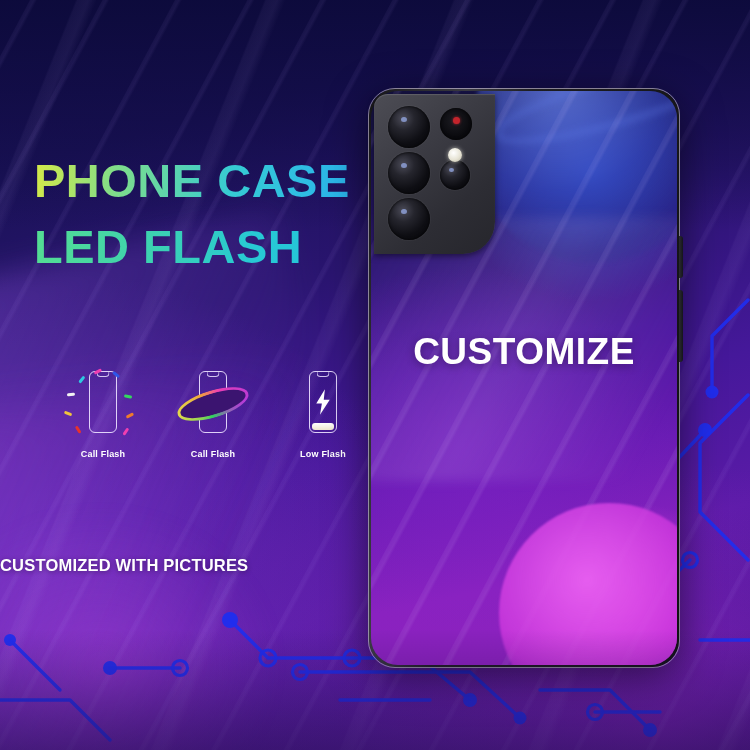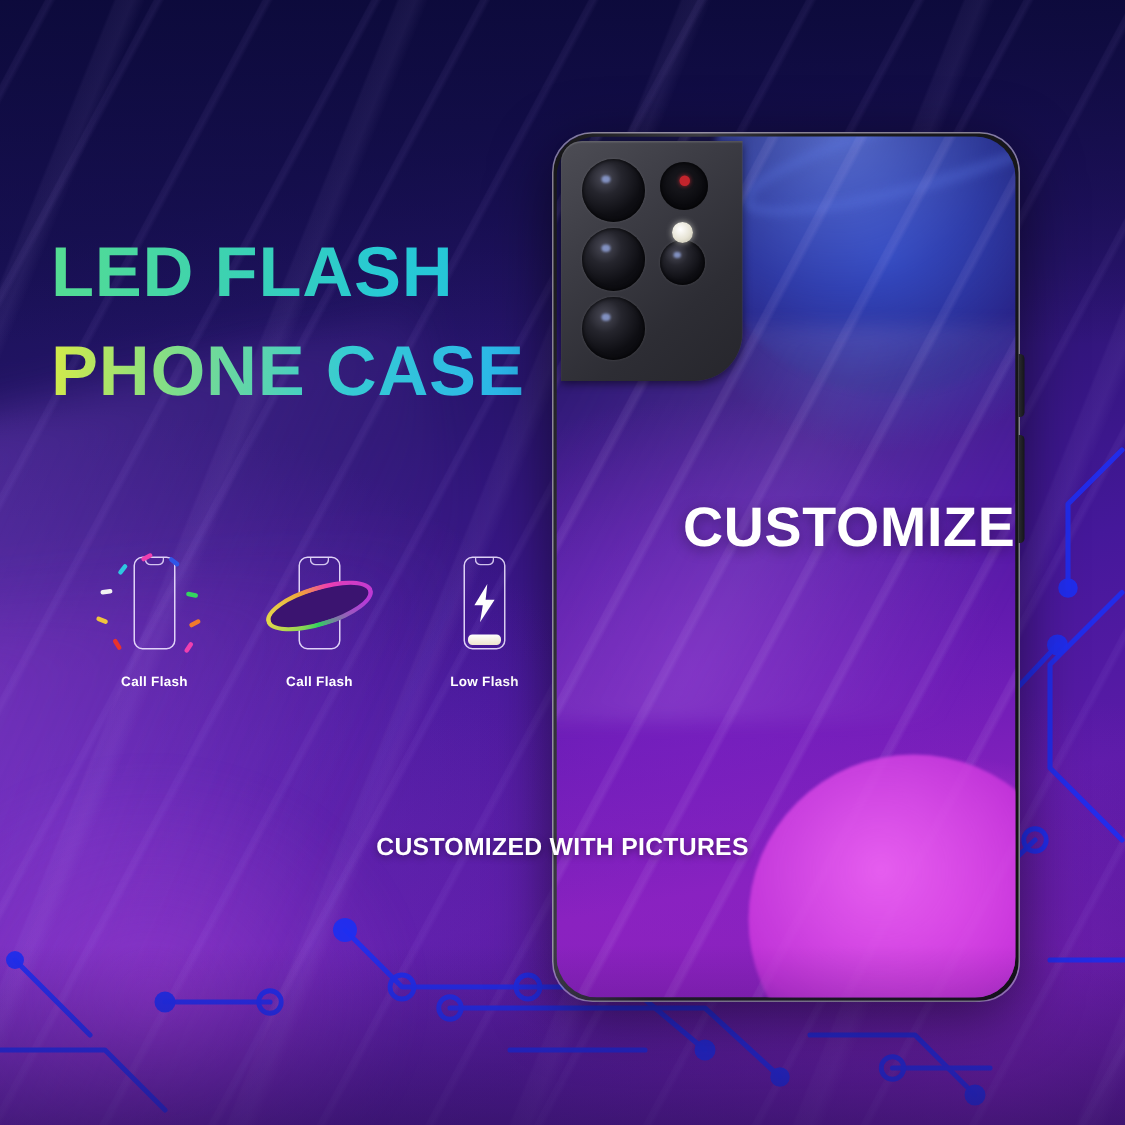--- a/index.html
+++ b/index.html
@@ -140,21 +140,20 @@
 
   
   .caption-left {
     position:absolute; left:33px; top:557px;
     font-size:16.5px; font-weight:bold; color:#ffffff;
     letter-spacing:0.2px; white-space:nowrap;
     text-shadow:0 1px 4px rgba(0,0,0,0.45);
   }
   .caption-phone {
     position:absolute; left:0; right:0; top:556px;
-    text-align:center;
     font-size:16.5px; font-weight:bold; color:#ffffff;
     letter-spacing:0.2px; white-space:nowrap;
     text-shadow:0 1px 5px rgba(0,0,0,0.40);
     z-index:6;
   }
 
   
   #phone {
     position:absolute; left:368px; top:88px;
     width:312px; height:580px;
@@ -320,22 +319,22 @@
       <circle cx="352" cy="658" r="8"></circle>
       <circle cx="634" cy="452" r="8"></circle>
       <circle cx="180" cy="668" r="7.5"></circle>
       <circle cx="300" cy="672" r="7.5"></circle>
       <circle cx="595" cy="712" r="7.5"></circle>
       <circle cx="690" cy="560" r="7.5"></circle>
     </g>
   </svg>
 
   <div class="headline">
+    <div class="hl-line hl-2">PHONE CASE</div>
     <div class="hl-line hl-1">LED FLASH</div>
-    <div class="hl-line hl-2">PHONE CASE</div>
   </div>
 
   <div class="features">
 
     <div class="feature">
       <div class="feat-art">
         <div class="phone-outline"></div>
         <div class="confetti" style="left:16px;  top:10px; background:#2ec8e0; transform:rotate(-52deg);"></div>
         <div class="confetti" style="left:32px;  top:2px;  background:#ef3fb0; transform:rotate(-28deg);"></div>
         <div class="confetti" style="left:50px;  top:5px;  background:#2f55e8; transform:rotate(38deg);"></div>
@@ -373,21 +372,21 @@
 
   <div id="phone">
 
     <div class="phone-screen">
       <div class="planet"></div>
       <div class="planet-ring"></div>
       <div class="screen-hiliteband"></div>
       <div class="screen-streaks"></div>
       <div class="magenta-orb"></div>
 
-      <div style="position:absolute;left:0;right:0;top:240px;text-align:right;">
+      <div style="position:absolute;left:0;right:0;top:240px;text-align:center;">
         <div style="font-size:37px;font-weight:bold;color:#fff;letter-spacing:0.5px;text-shadow:0 2px 9px rgba(0,0,0,0.35);">CUSTOMIZE</div>
       </div>
     </div>
 
     <div class="screen-edge"></div>
 
     <div class="cam-bump">
       <div class="lens lens-a"></div>
       <div class="lens lens-b"></div>
       <div class="lens lens-c"></div>

